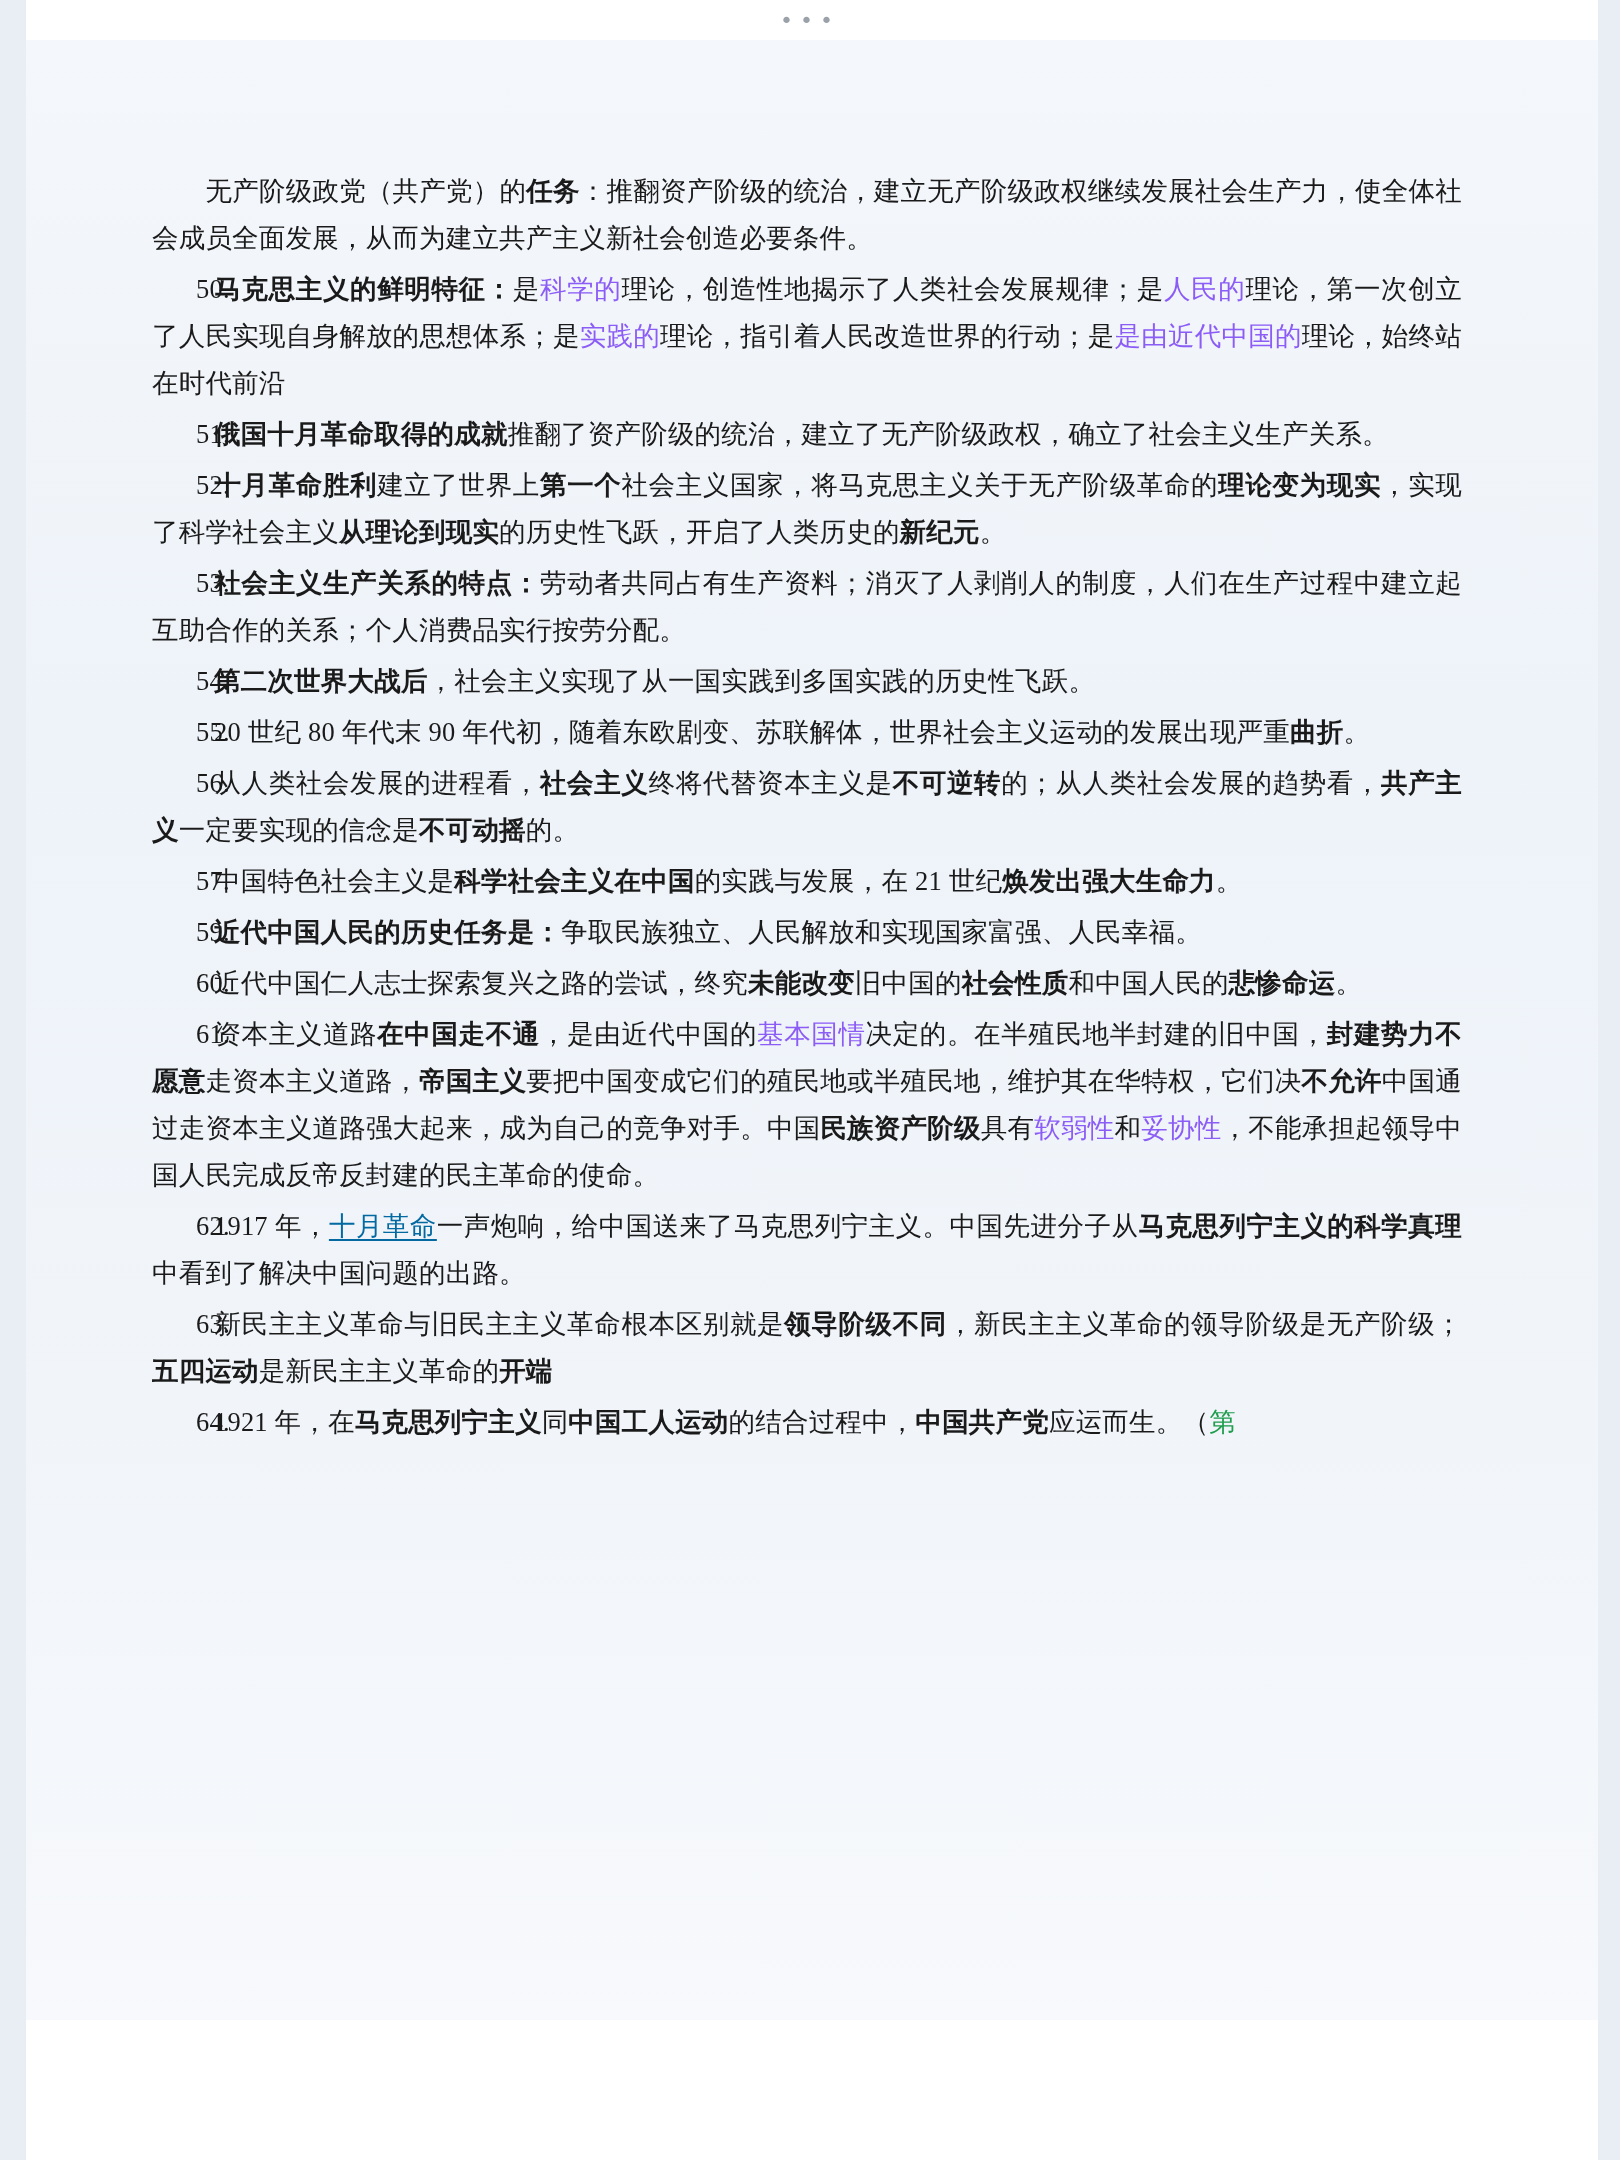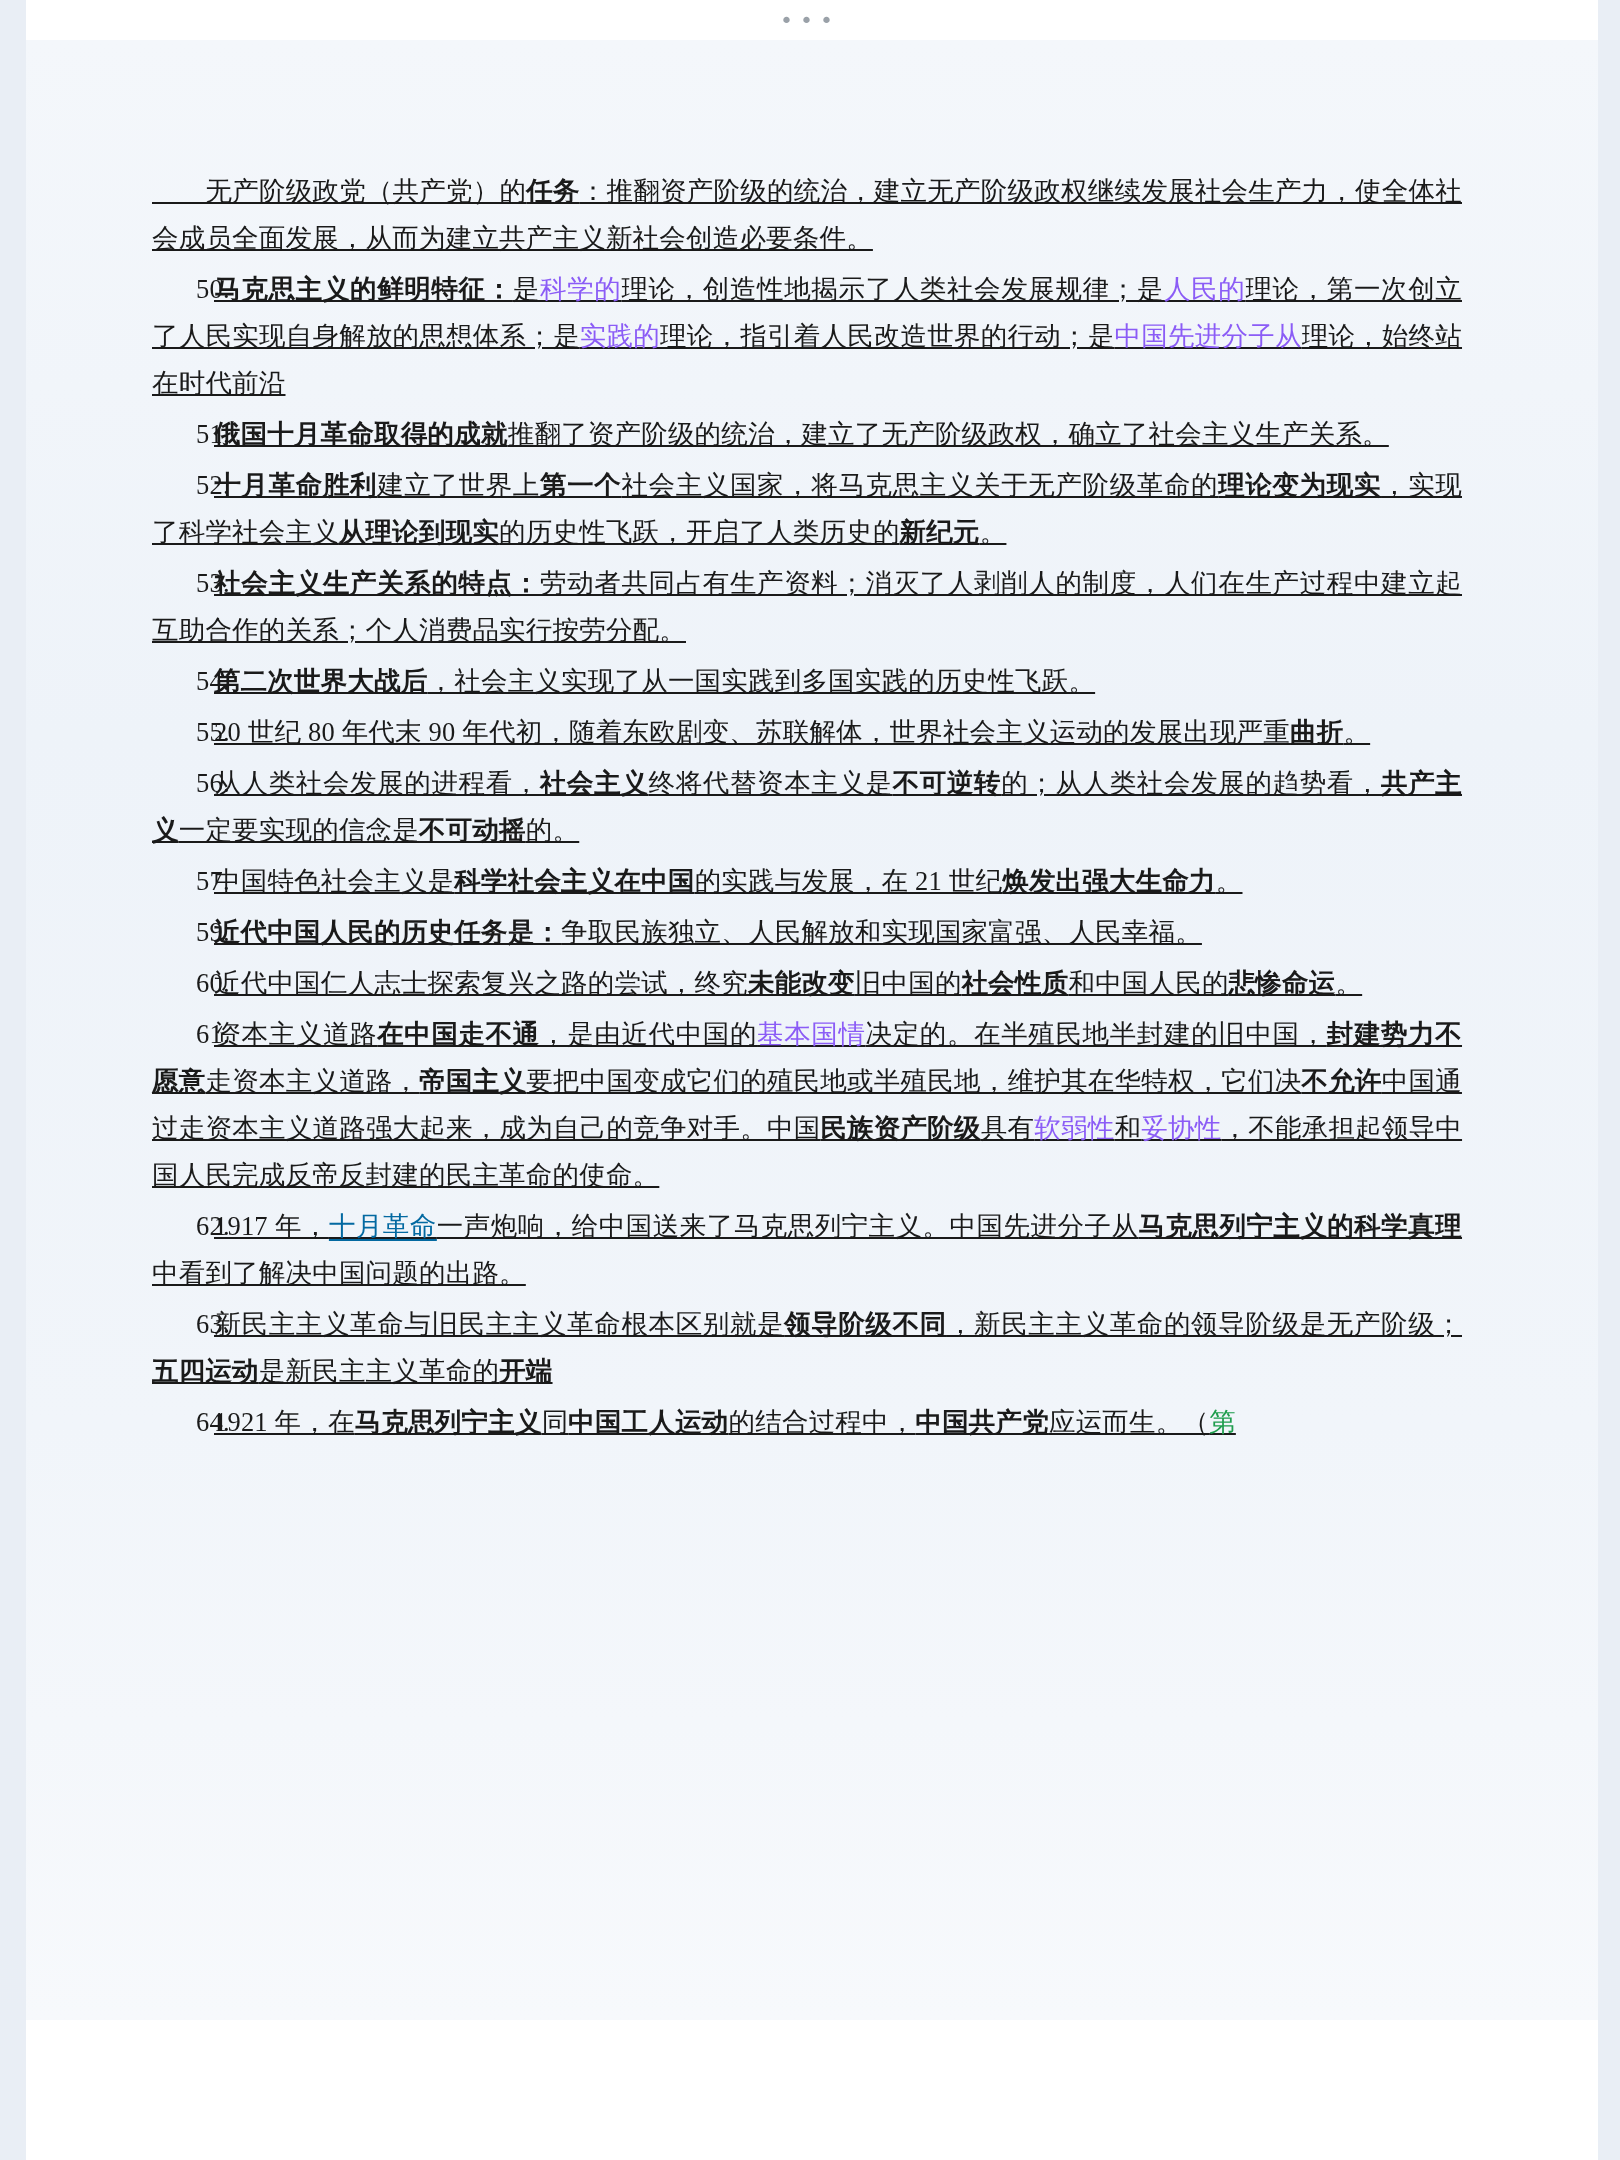--- a/index.html
+++ b/index.html
@@ -57,21 +57,20 @@
     font-size: 22px;
     line-height: 22px;
     font-family: "DejaVu Sans", sans-serif;
     user-select: none;
   }
   .content {
     position: absolute;
     left: 152px;
     top: 168px;
     width: 1310px;
-    text-decoration: underline;
   }
   p {
     margin: 0 0 4px 0;
     font-size: 26.5px;
     line-height: 47px;
     text-align: justify;
     text-justify: inter-ideograph;
     letter-spacing: 0.2px;
   }
   b, .b {
@@ -105,21 +104,21 @@
 
 <div class="page">
   <div class="wash"></div>
   <div class="wash-left"></div>
   <div class="wash-right"></div>
 
   <div class="dots">•••</div>
 
   <div class="content" id="doc-body">
       <p class="plain"><span>　　无产阶级政党（共产党）的</span><span class="b">任务</span><span>：推翻资产阶级的统治，建立无产阶级政权继续发展社会生产力，使全体社会成员全面发展，从而为建立共产主义新社会创造必要条件。</span></p>
-      <p class="item"><span class="lead">50.</span><span class="b">马克思主义的鲜明特征：</span><span>是</span><span class="blue">科学的</span><span>理论，创造性地揭示了人类社会发展规律；是</span><span class="blue">人民的</span><span>理论，第一次创立了人民实现自身解放的思想体系；是</span><span class="blue">实践的</span><span>理论，指引着人民改造世界的行动；是</span><span class="blue">中国先进分子从</span><span>理论，始终站在时代前沿</span></p>
+      <p class="item"><span class="lead">50.</span><span class="b">马克思主义的鲜明特征：</span><span>是</span><span class="blue">科学的</span><span>理论，创造性地揭示了人类社会发展规律；是</span><span class="blue">人民的</span><span>理论，第一次创立了人民实现自身解放的思想体系；是</span><span class="blue">实践的</span><span>理论，指引着人民改造世界的行动；是</span><span class="blue">是由近代中国的</span><span>理论，始终站在时代前沿</span></p>
       <p class="item"><span class="lead">51.</span><span class="b">俄国十月革命取得的成就</span><span>推翻了资产阶级的统治，建立了无产阶级政权，确立了社会主义生产关系。</span></p>
       <p class="item"><span class="lead">52.</span><span class="b">十月革命胜利</span><span>建立了世界上</span><span class="b">第一个</span><span>社会主义国家，将马克思主义关于无产阶级革命的</span><span class="b">理论变为现实</span><span>，实现了科学社会主义</span><span class="b">从理论到现实</span><span>的历史性飞跃，开启了人类历史的</span><span class="b">新纪元</span><span>。</span></p>
       <p class="item"><span class="lead">53.</span><span class="b">社会主义生产关系的特点：</span><span>劳动者共同占有生产资料；消灭了人剥削人的制度，人们在生产过程中建立起互助合作的关系；个人消费品实行按劳分配。</span></p>
       <p class="item"><span class="lead">54.</span><span class="b">第二次世界大战后</span><span>，社会主义实现了从一国实践到多国实践的历史性飞跃。</span></p>
       <p class="item"><span class="lead">55.</span><span>20 世纪 80 年代末 90 年代初，随着东欧剧变、苏联解体，世界社会主义运动的发展出现严重</span><span class="b">曲折</span><span>。</span></p>
       <p class="item"><span class="lead">56.</span><span>从人类社会发展的进程看，</span><span class="b">社会主义</span><span>终将代替资本主义是</span><span class="b">不可逆转</span><span>的；从人类社会发展的趋势看，</span><span class="b">共产主义</span><span>一定要实现的信念是</span><span class="b">不可动摇</span><span>的。</span></p>
       <p class="item"><span class="lead">57.</span><span>中国特色社会主义是</span><span class="b">科学社会主义在中国</span><span>的实践与发展，在 21 世纪</span><span class="b">焕发出强大生命力</span><span>。</span></p>
       <p class="item"><span class="lead">59.</span><span class="b">近代中国人民的历史任务是：</span><span>争取民族独立、人民解放和实现国家富强、人民幸福。</span></p>
       <p class="item"><span class="lead">60.</span><span>近代中国仁人志士探索复兴之路的尝试，终究</span><span class="b">未能改变</span><span>旧中国的</span><span class="b">社会性质</span><span>和中国人民的</span><span class="b">悲惨命运</span><span>。</span></p>
       <p class="item"><span class="lead">61.</span><span>资本主义道路</span><span class="b">在中国走不通</span><span>，是由近代中国的</span><span class="blue">基本国情</span><span>决定的。在半殖民地半封建的旧中国，</span><span class="b">封建势力不愿意</span><span>走资本主义道路，</span><span class="b">帝国主义</span><span>要把中国变成它们的殖民地或半殖民地，维护其在华特权，它们决</span><span class="b">不允许</span><span>中国通过走资本主义道路强大起来，成为自己的竞争对手。中国</span><span class="b">民族资产阶级</span><span>具有</span><span class="blue">软弱性</span><span>和</span><span class="blue">妥协性</span><span>，不能承担起领导中国人民完成反帝反封建的民主革命的使命。</span></p>

